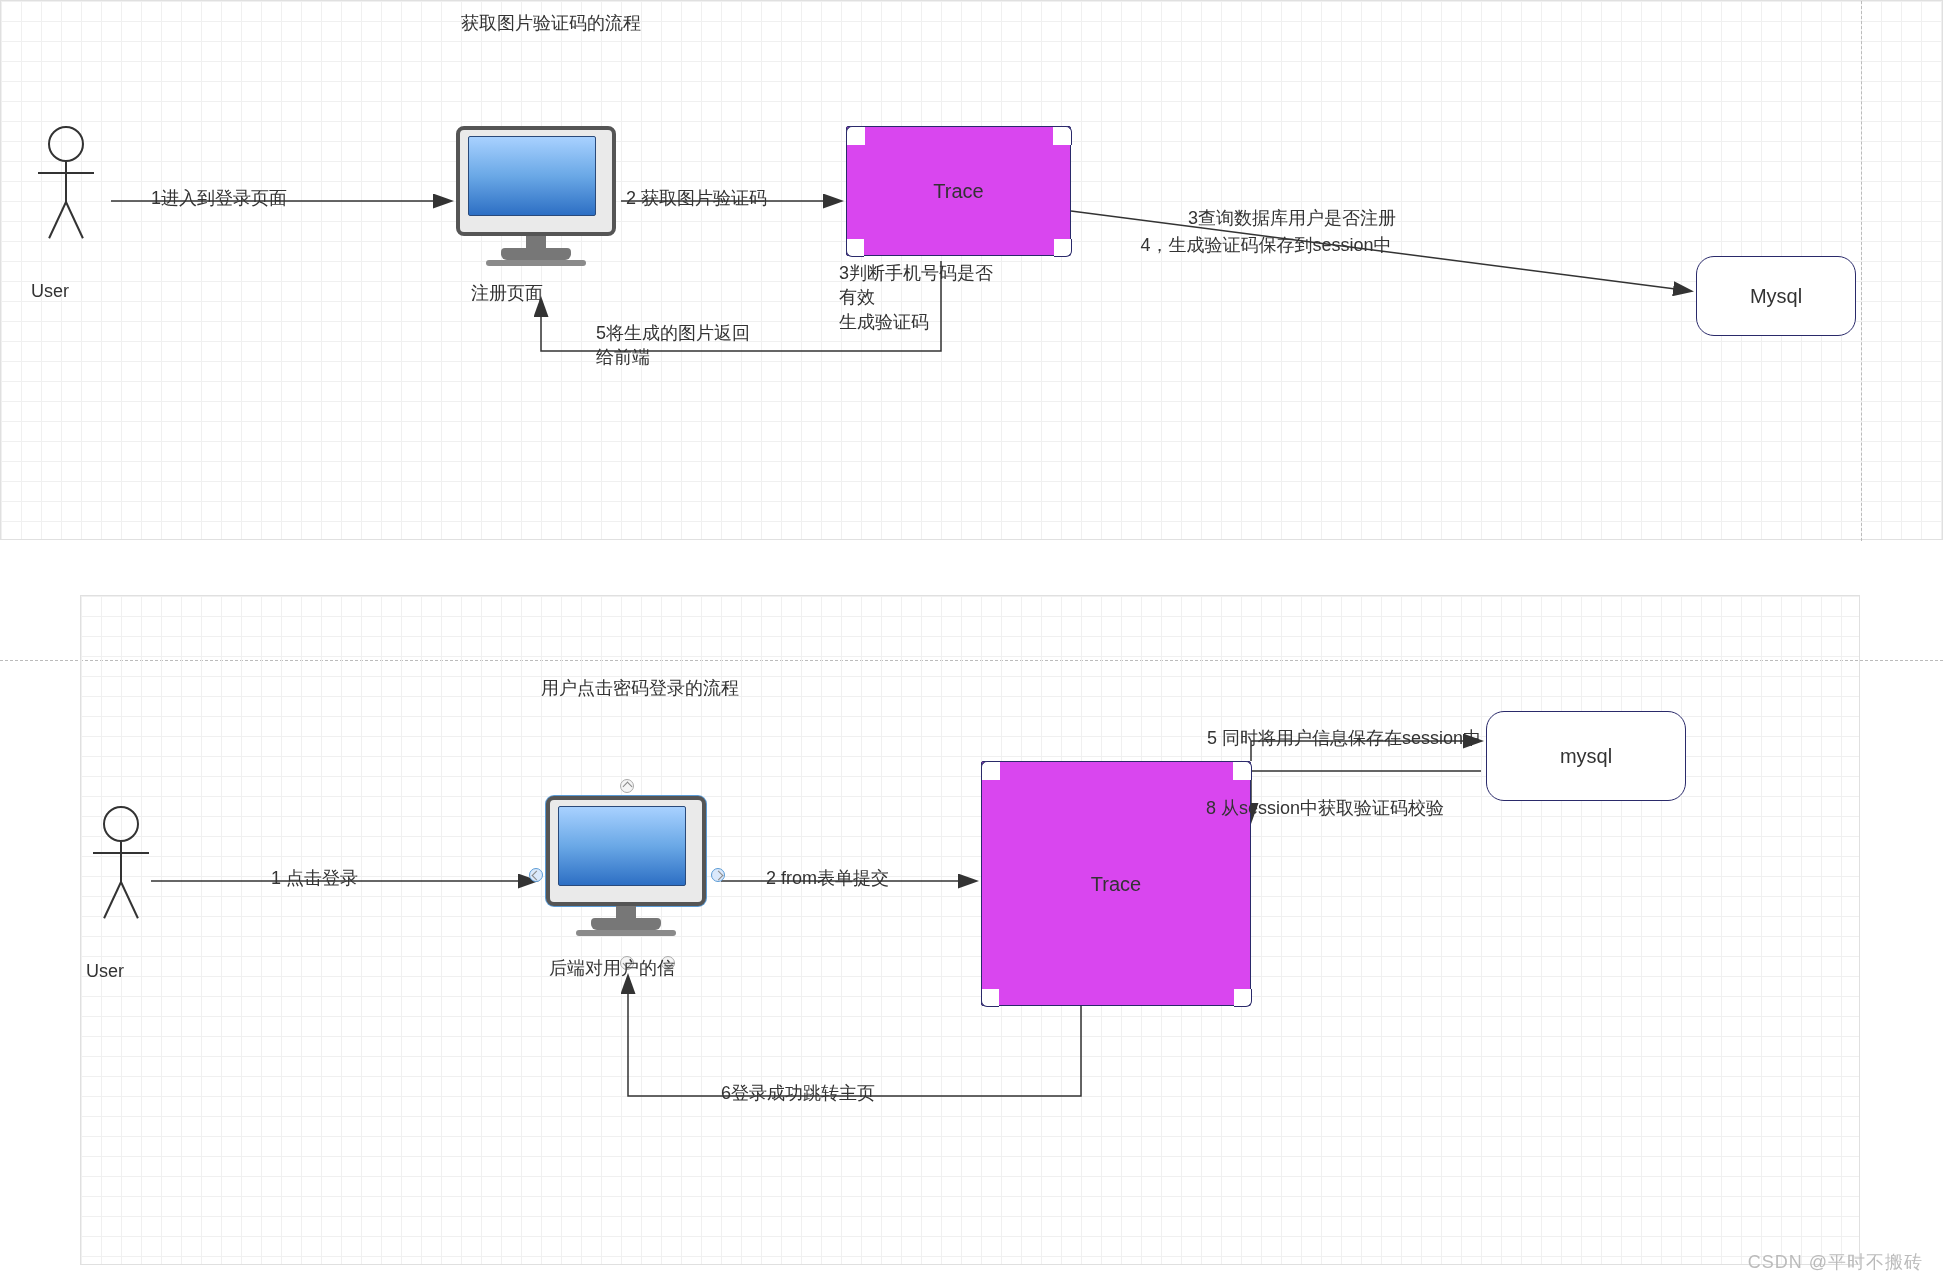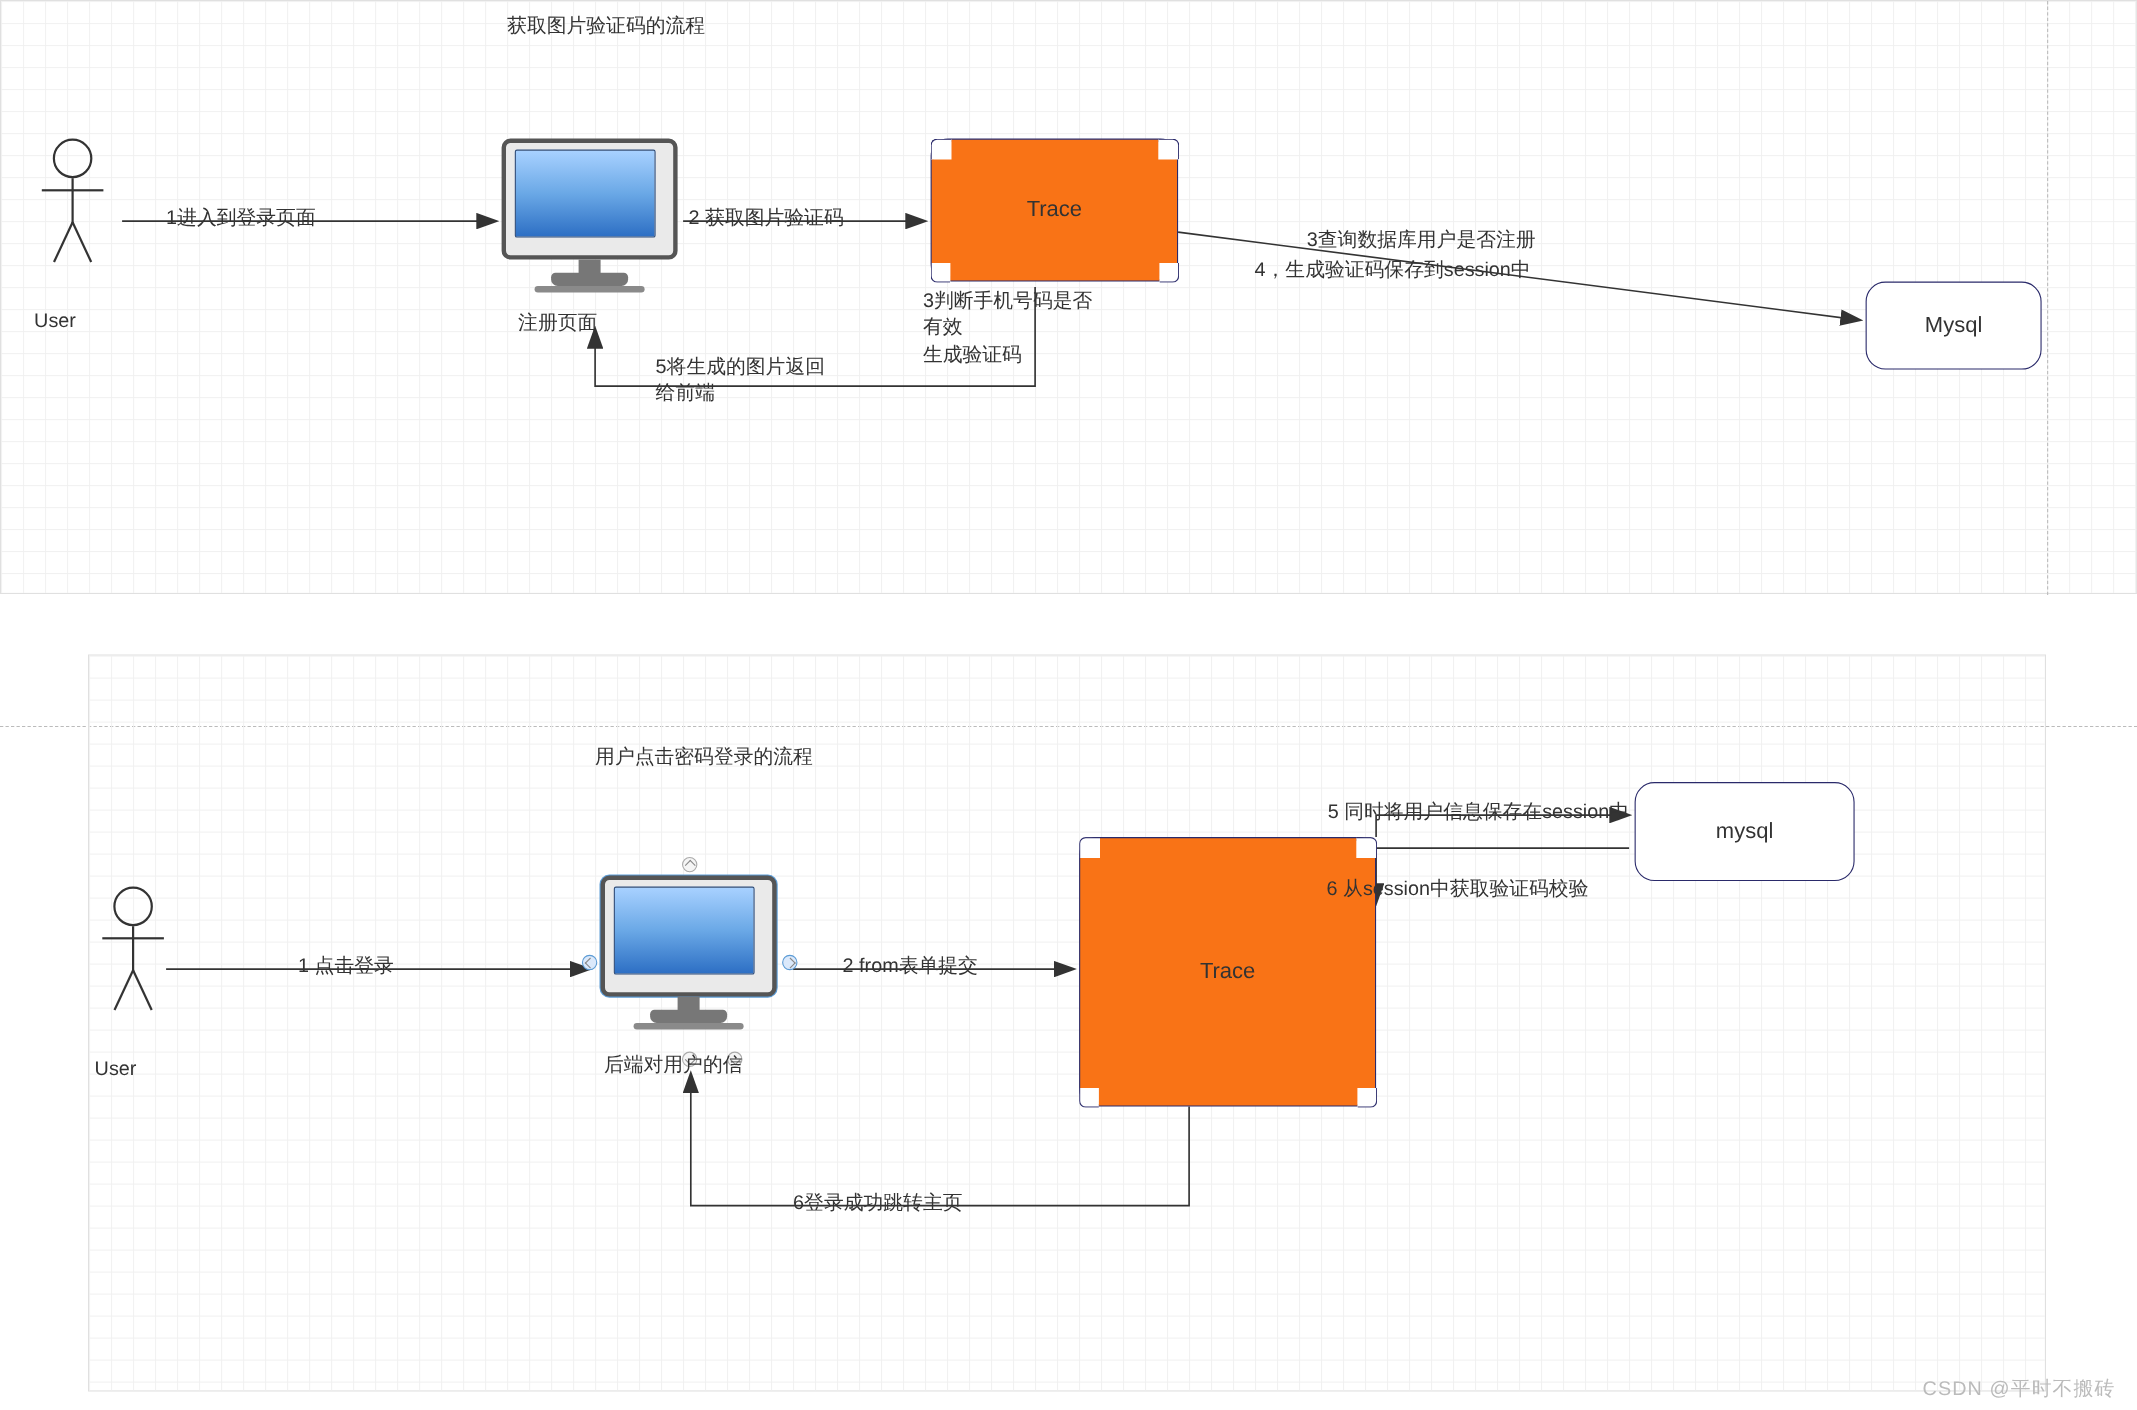--- a/index.html
+++ b/index.html
@@ -57,22 +57,22 @@
   .handle.blue { background: #dbe9fb; border-color: #5b9bd5; }
   .handle::after { content: ""; position: absolute; left: 3px; top: 3px; width: 6px; height: 6px; border-left: 1.5px solid #888; border-top: 1.5px solid #888; }
   .handle.right::after { transform: rotate(135deg); }
   .handle.down::after  { transform: rotate(-135deg); left:3px; top:3px;}
   .handle.up::after    { transform: rotate(45deg); }
   .handle.left::after  { transform: rotate(-45deg); }
   
   .trace-box {
     position: absolute;
     border: 1.5px solid #2a2a6a;
-    background: #f97316;
-    border-radius: 16px;
+    background: #d946ef;
+    border-radius: 2px;
   }
   .trace-box::before, .trace-box::after {
     content:""; position:absolute; width:18px; height:18px;
     border:1.5px solid #2a2a6a; background:#fff;
   }
   .trace-box::before { left:-1.5px; top:-1.5px; border-right:none; border-bottom:none; border-top-left-radius:6px; }
   .trace-box::after { right:-1.5px; top:-1.5px; border-left:none; border-bottom:none; border-top-right-radius:6px; }
   .trace-box .corner-bl, .trace-box .corner-br {
     position:absolute; width:18px; height:18px; border:1.5px solid #2a2a6a; background:#fff;
   }
@@ -211,21 +211,21 @@
   <div class="abs label" style="left:685px; top:270px; width:210px">2 from表单提交</div>
 
   <div class="trace-box" style="left:900px; top:165px; width:270px; height:245px">
     <div class="corner-bl"></div>
       <div class="corner-br"></div>
     <div class="txt">Trace</div>
   </div>
 
   <div class="abs label" style="left:930px; top:130px; width:470px; text-align:right">5 同时将用户信息保存在session中</div>
 
-  <div class="abs label" style="left:1125px; top:200px; width:360px; text-align:left">6 从session中获取验证码校验</div>
+  <div class="abs label" style="left:1125px; top:200px; width:360px; text-align:left">8 从session中获取验证码校验</div>
 
 
   <div class="abs label" style="left:640px; top:485px; width:260px">6登录成功跳转主页</div>
 
   <div class="dbbox" style="left:1405px; top:115px; width:200px; height:90px">
     <span>mysql</span>
   </div>
 </div>
 
 <div class="watermark">CSDN @平时不搬砖</div>

